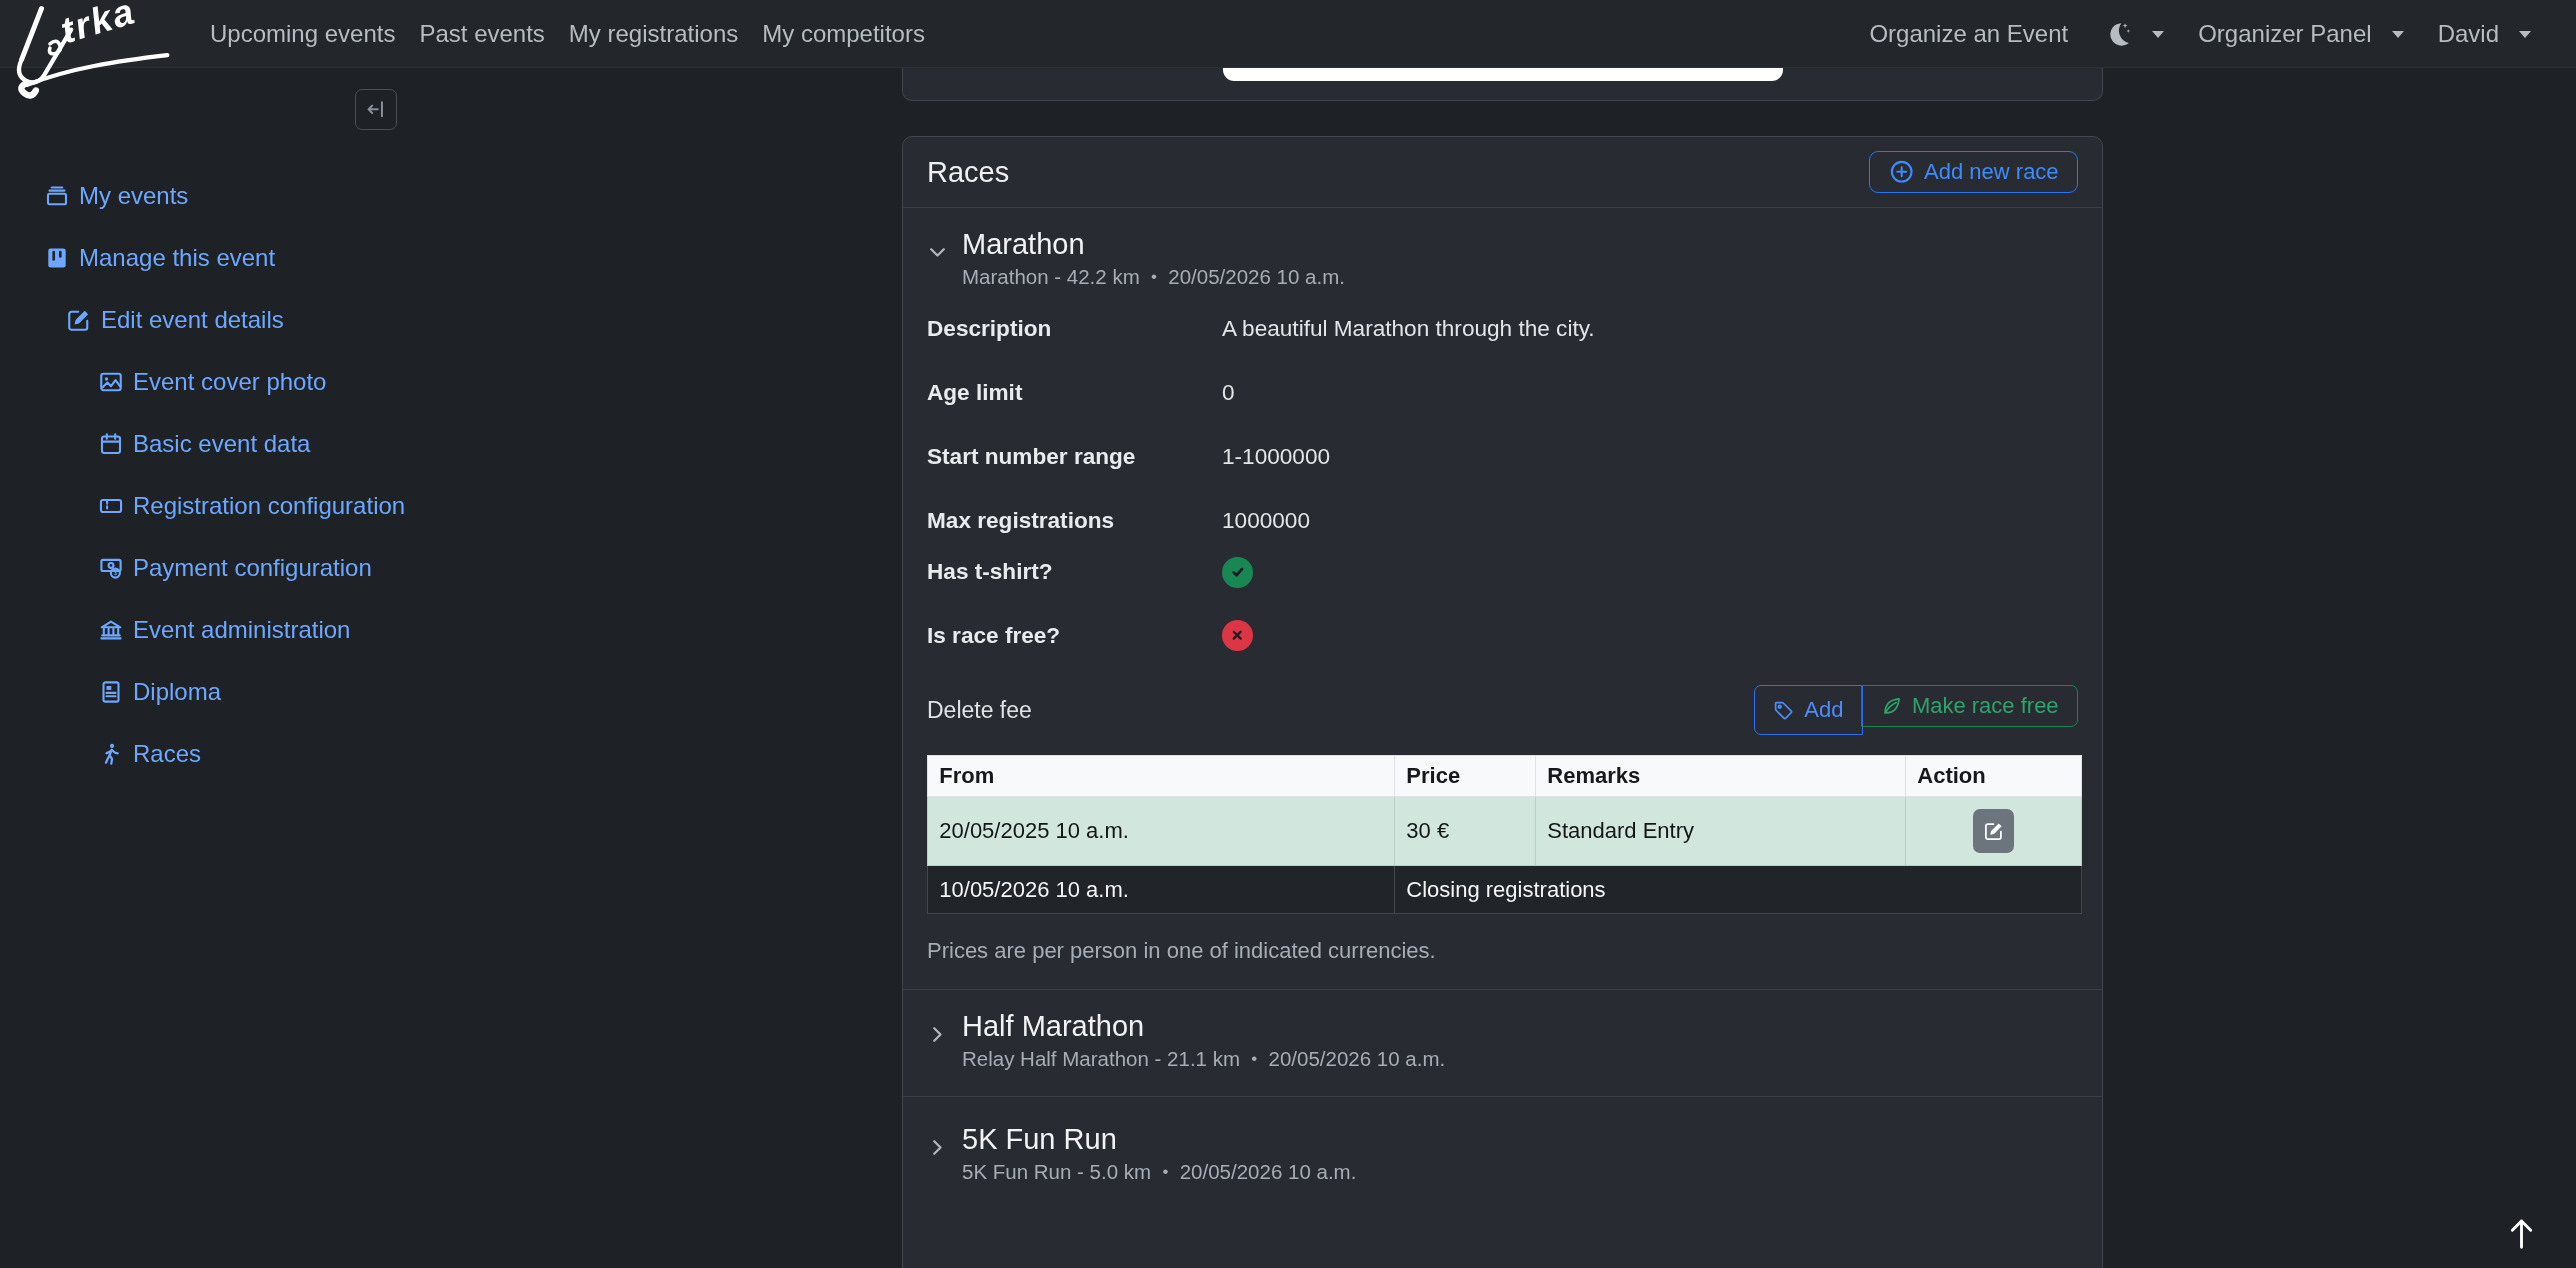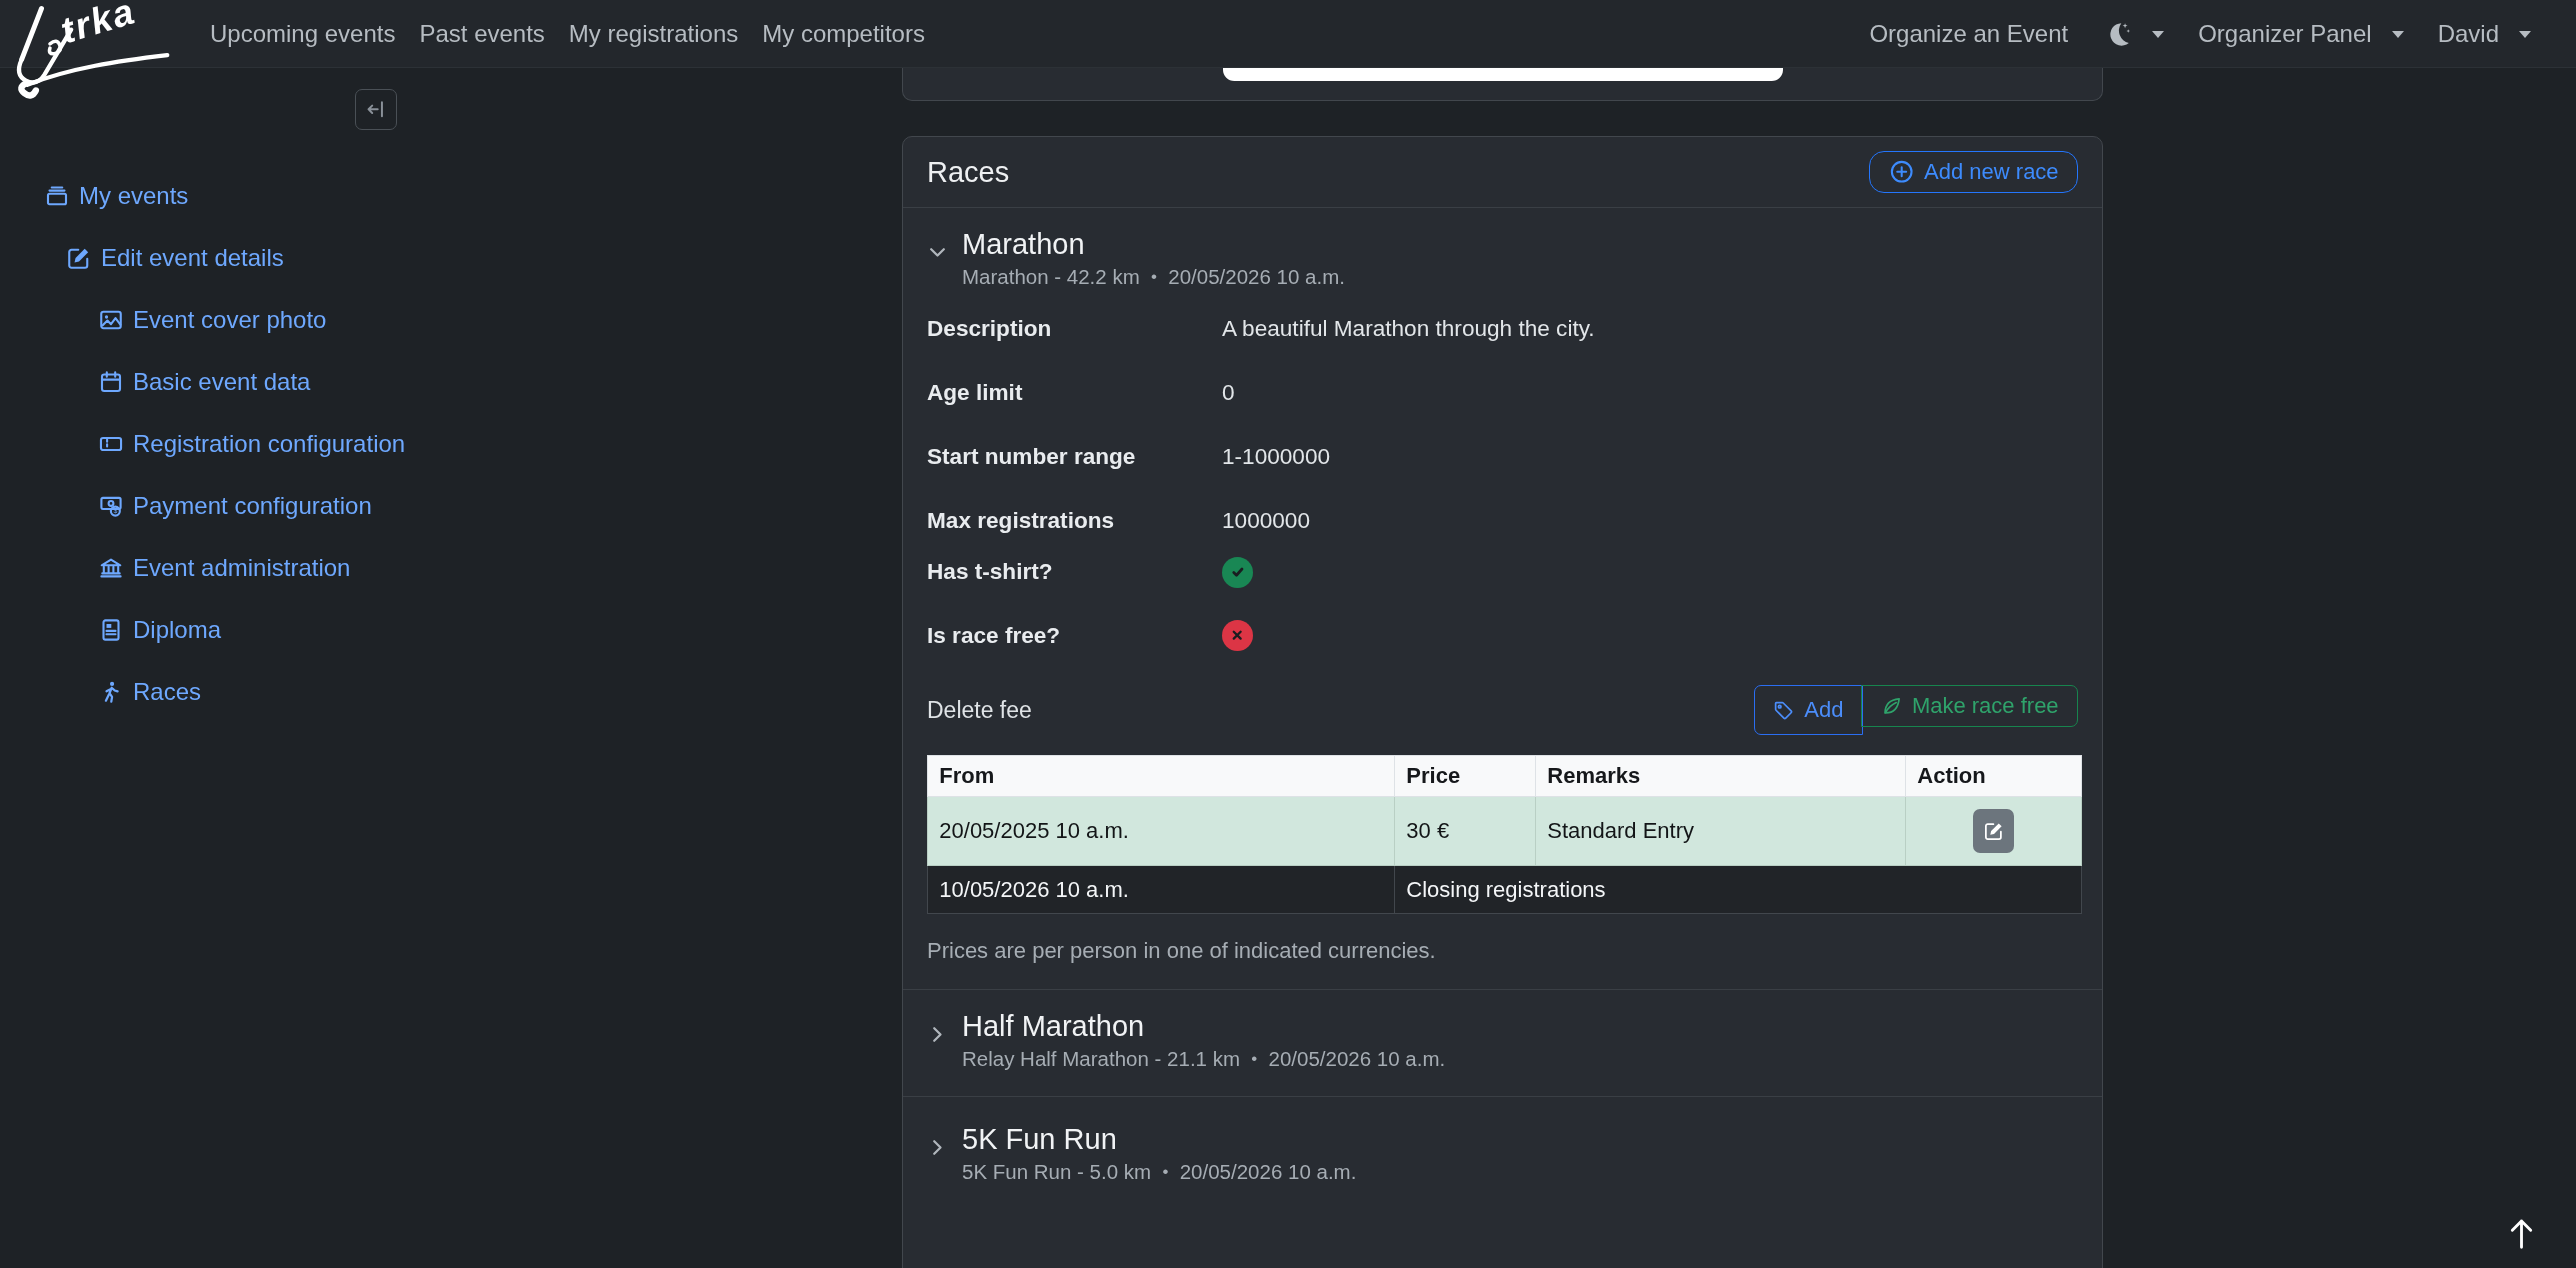--- a/index.html
+++ b/index.html
@@ -35,21 +35,21 @@
   .main { position:absolute; left:902px; top:68px; width:1201px; bottom:0; }
   .top-card { position:absolute; top:0; left:0; width:1201px; height:32.5px; background:#282c32;
               border:0.7px solid #42474d; border-top:none; border-radius:0 0 10px 10px; overflow:hidden; }
   .pill { position:absolute; left:320px; top:-18.4px; width:560px; height:31px; background:#ffffff; border-radius:11.3px; }
 
   .races-card { position:absolute; top:68px; left:0; width:1201px; height:1152px; background:#282c32;
                 border:0.7px solid #42474d; border-radius:10px 10px 0 0; overflow:hidden; }
   .races-header { height:71px; display:flex; align-items:center; justify-content:space-between;
                   padding:0 24px; border-bottom:0.7px solid #3a3f45; }
   .races-title { font-size:29px; font-weight:500; color:#eef0f2; }
-  .btn { display:inline-flex; align-items:center; gap:10px; background:transparent; border-radius:15px;
+  .btn { display:inline-flex; align-items:center; gap:10px; background:transparent; border-radius:9px;
          font-size:22px; font-family:"Liberation Sans", sans-serif; cursor:pointer; }
   .btn-add-race { height:42px; padding:0 18.4px; border:1.4px solid #2476fd; color:#3d8bfd; }
 
   .race-block { padding:20px 24px 25.4px 24px; }
   .race-block + .race-block { border-top:0.7px solid #3a3f45; }
   .race-head { display:flex; gap:14px; }
   .chev { margin-top:14px; color:#b0b6bc; flex:0 0 auto; cursor:pointer; }
   .race-title { font-size:29px; font-weight:500; color:#f1f3f5; line-height:33px; }
   .race-meta { display:flex; align-items:center; gap:11.3px; font-size:20.5px; color:#a6adb4; line-height:25.4px; margin-top:2.8px; }
   .meta-sep { font-size:17px; }
@@ -143,20 +143,27 @@
     </svg>
   </button>
 
   <div class="menu">
     <div class="menu-item lvl0">
       <svg width="24" height="24" viewBox="0 0 16 16" stroke="currentColor" fill="none" stroke-width="1.4" stroke-linecap="round">
         <rect x="2" y="6.5" width="12" height="7" rx="1"></rect>
           <path d="M3 4.4h10M4.5 2.3h7"></path>
       </svg>
       <span>My events</span>
+    </div>
+    <div class="menu-item lvl0">
+      <svg width="24" height="24" viewBox="0 0 16 16">
+        <rect x="2.2" y="1.6" width="11.6" height="12.8" rx="1.6" fill="currentColor"></rect>
+        <path d="M5.8 4v5M10.2 4v3" stroke="#23272c" stroke-width="1.8" stroke-linecap="round"></path>
+      </svg>
+      <span>Manage this event</span>
     </div>
     <div class="menu-item lvl1">
       <svg width="24" height="24" viewBox="0 0 16 16" stroke="currentColor" fill="none" stroke-width="1.4" stroke-linecap="round" stroke-linejoin="round">
         <path d="M13.5 8.5V13a1.5 1.5 0 0 1-1.5 1.5H3A1.5 1.5 0 0 1 1.5 13V4A1.5 1.5 0 0 1 3 2.5h4.5"></path>
         <path d="M11.8 1.9l2.3 2.3L8 10.3l-3 .7.7-3z" fill="currentColor" stroke="none"></path>
       </svg>
       <span>Edit event details</span>
     </div>
     <div class="menu-item lvl2">
       <svg width="24" height="24" viewBox="0 0 16 16" stroke="currentColor" fill="none" stroke-width="1.4" stroke-linejoin="round">

